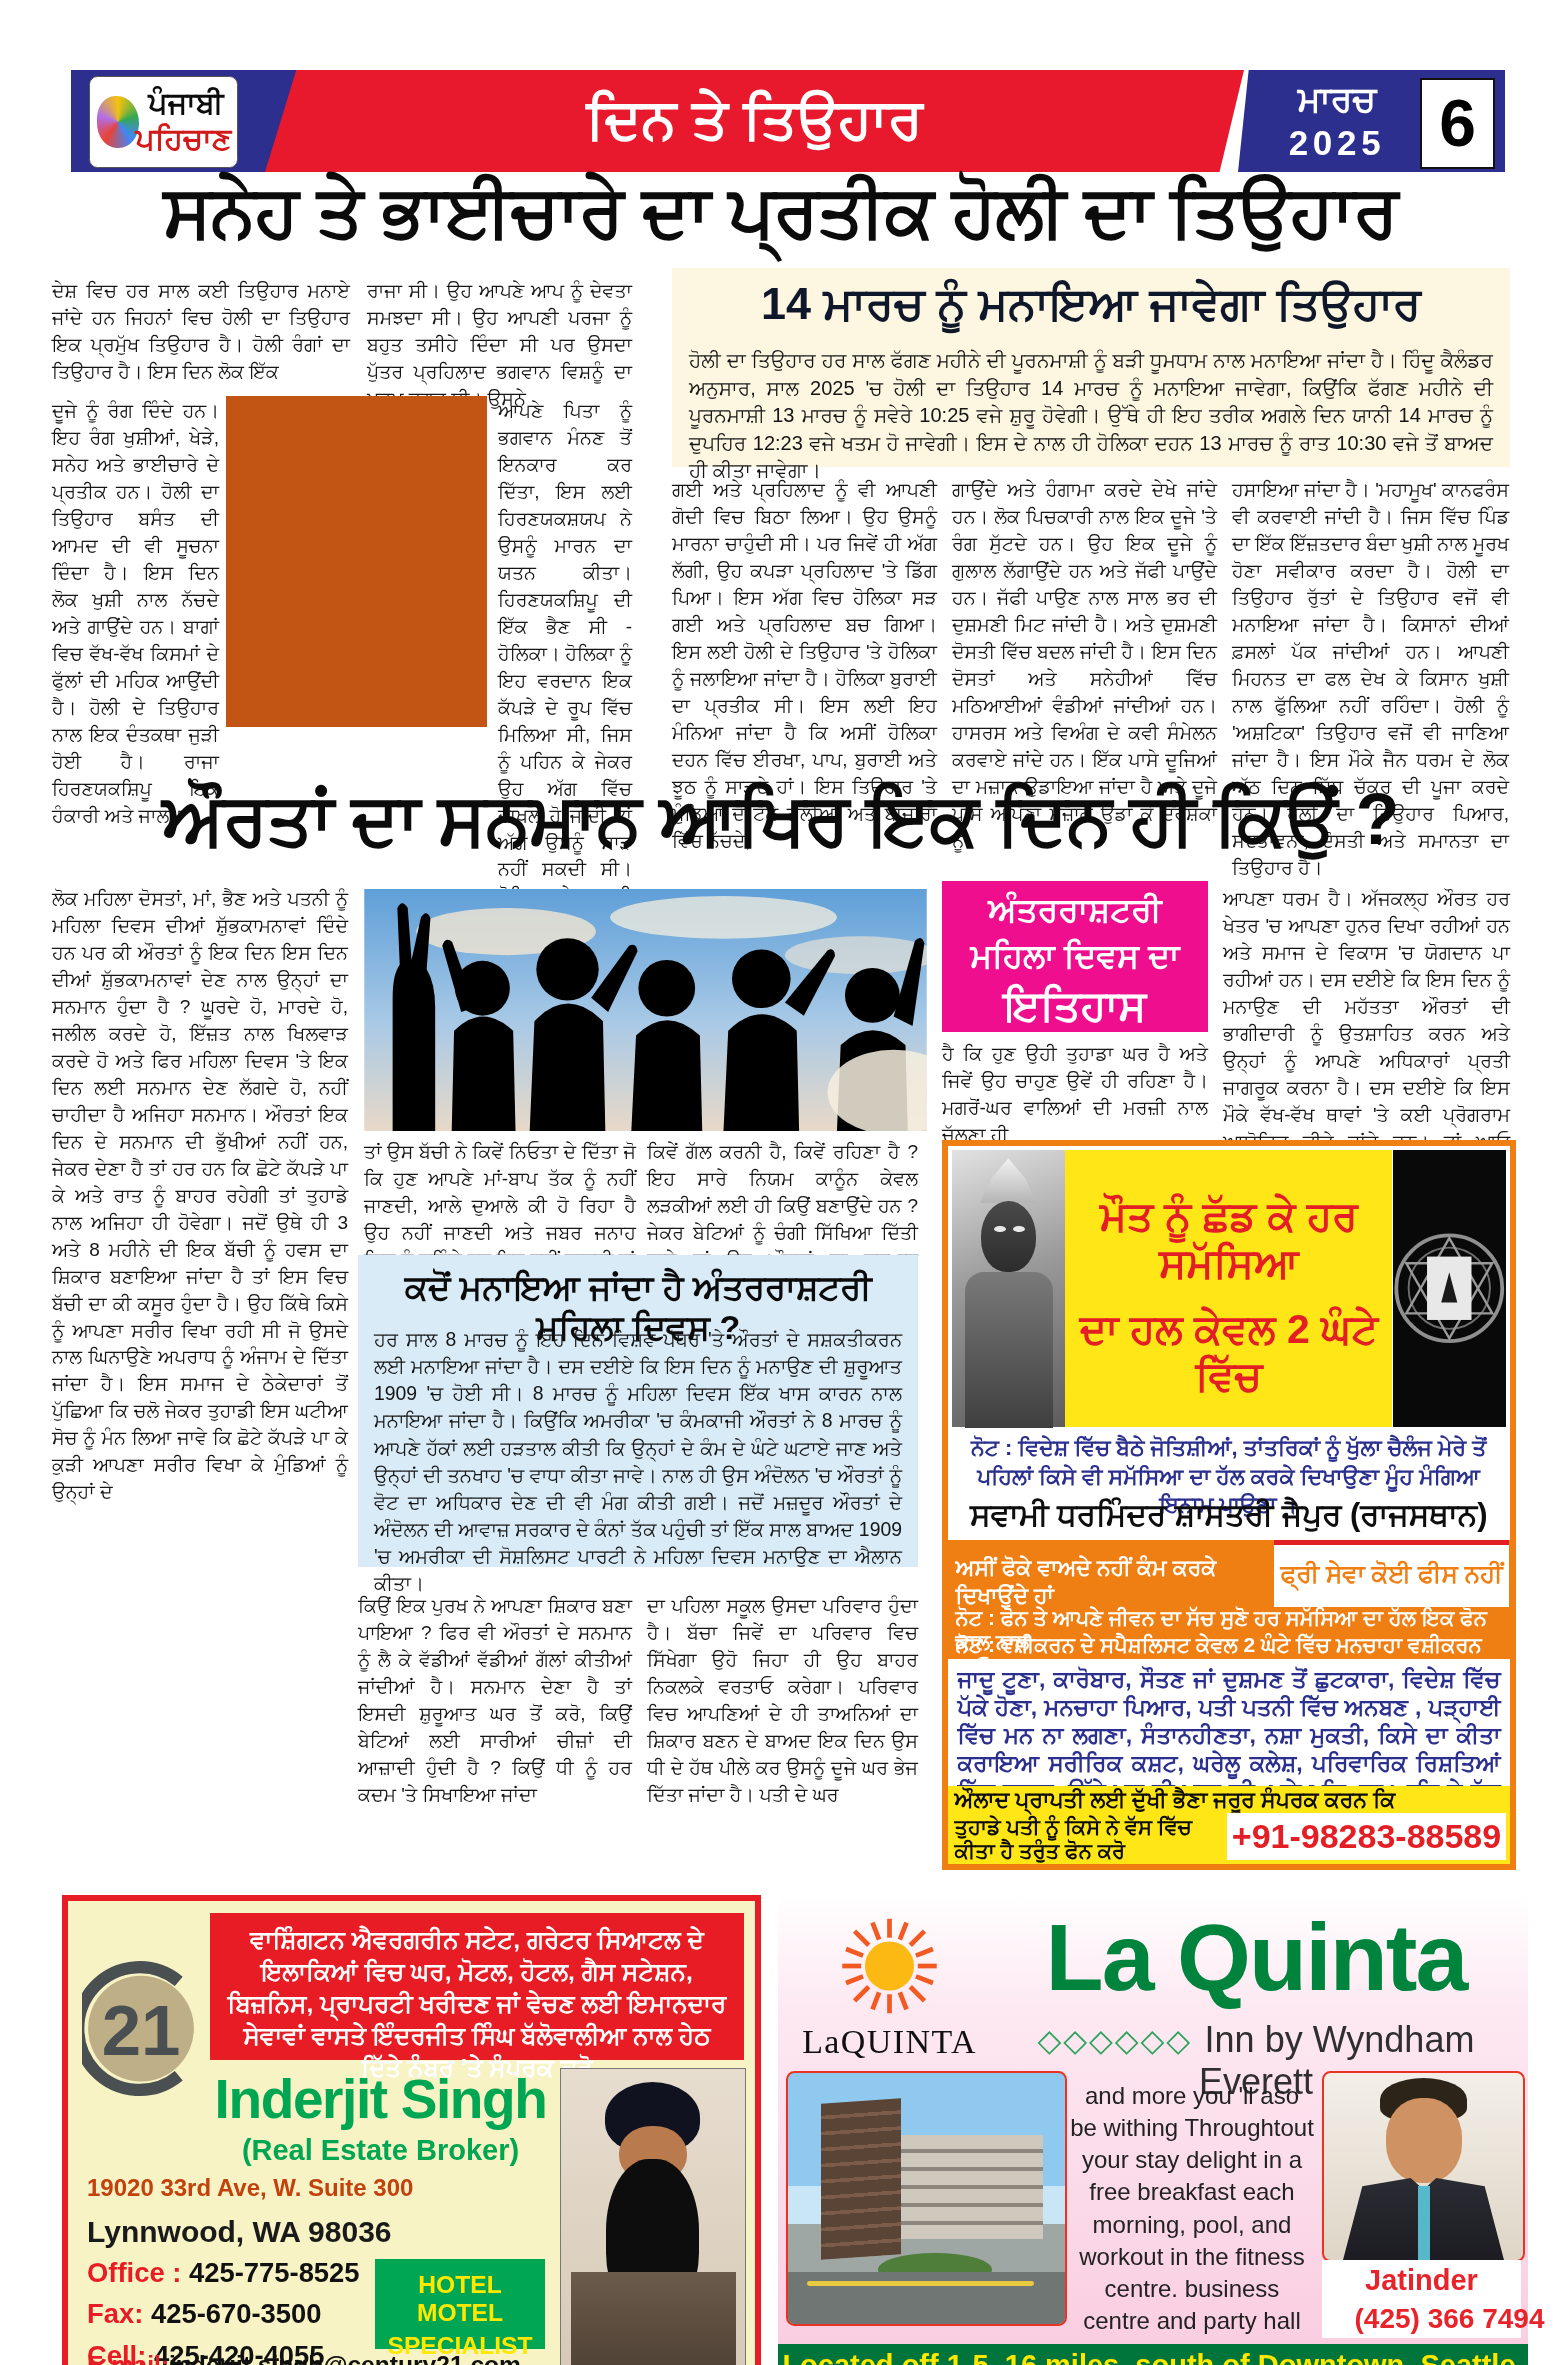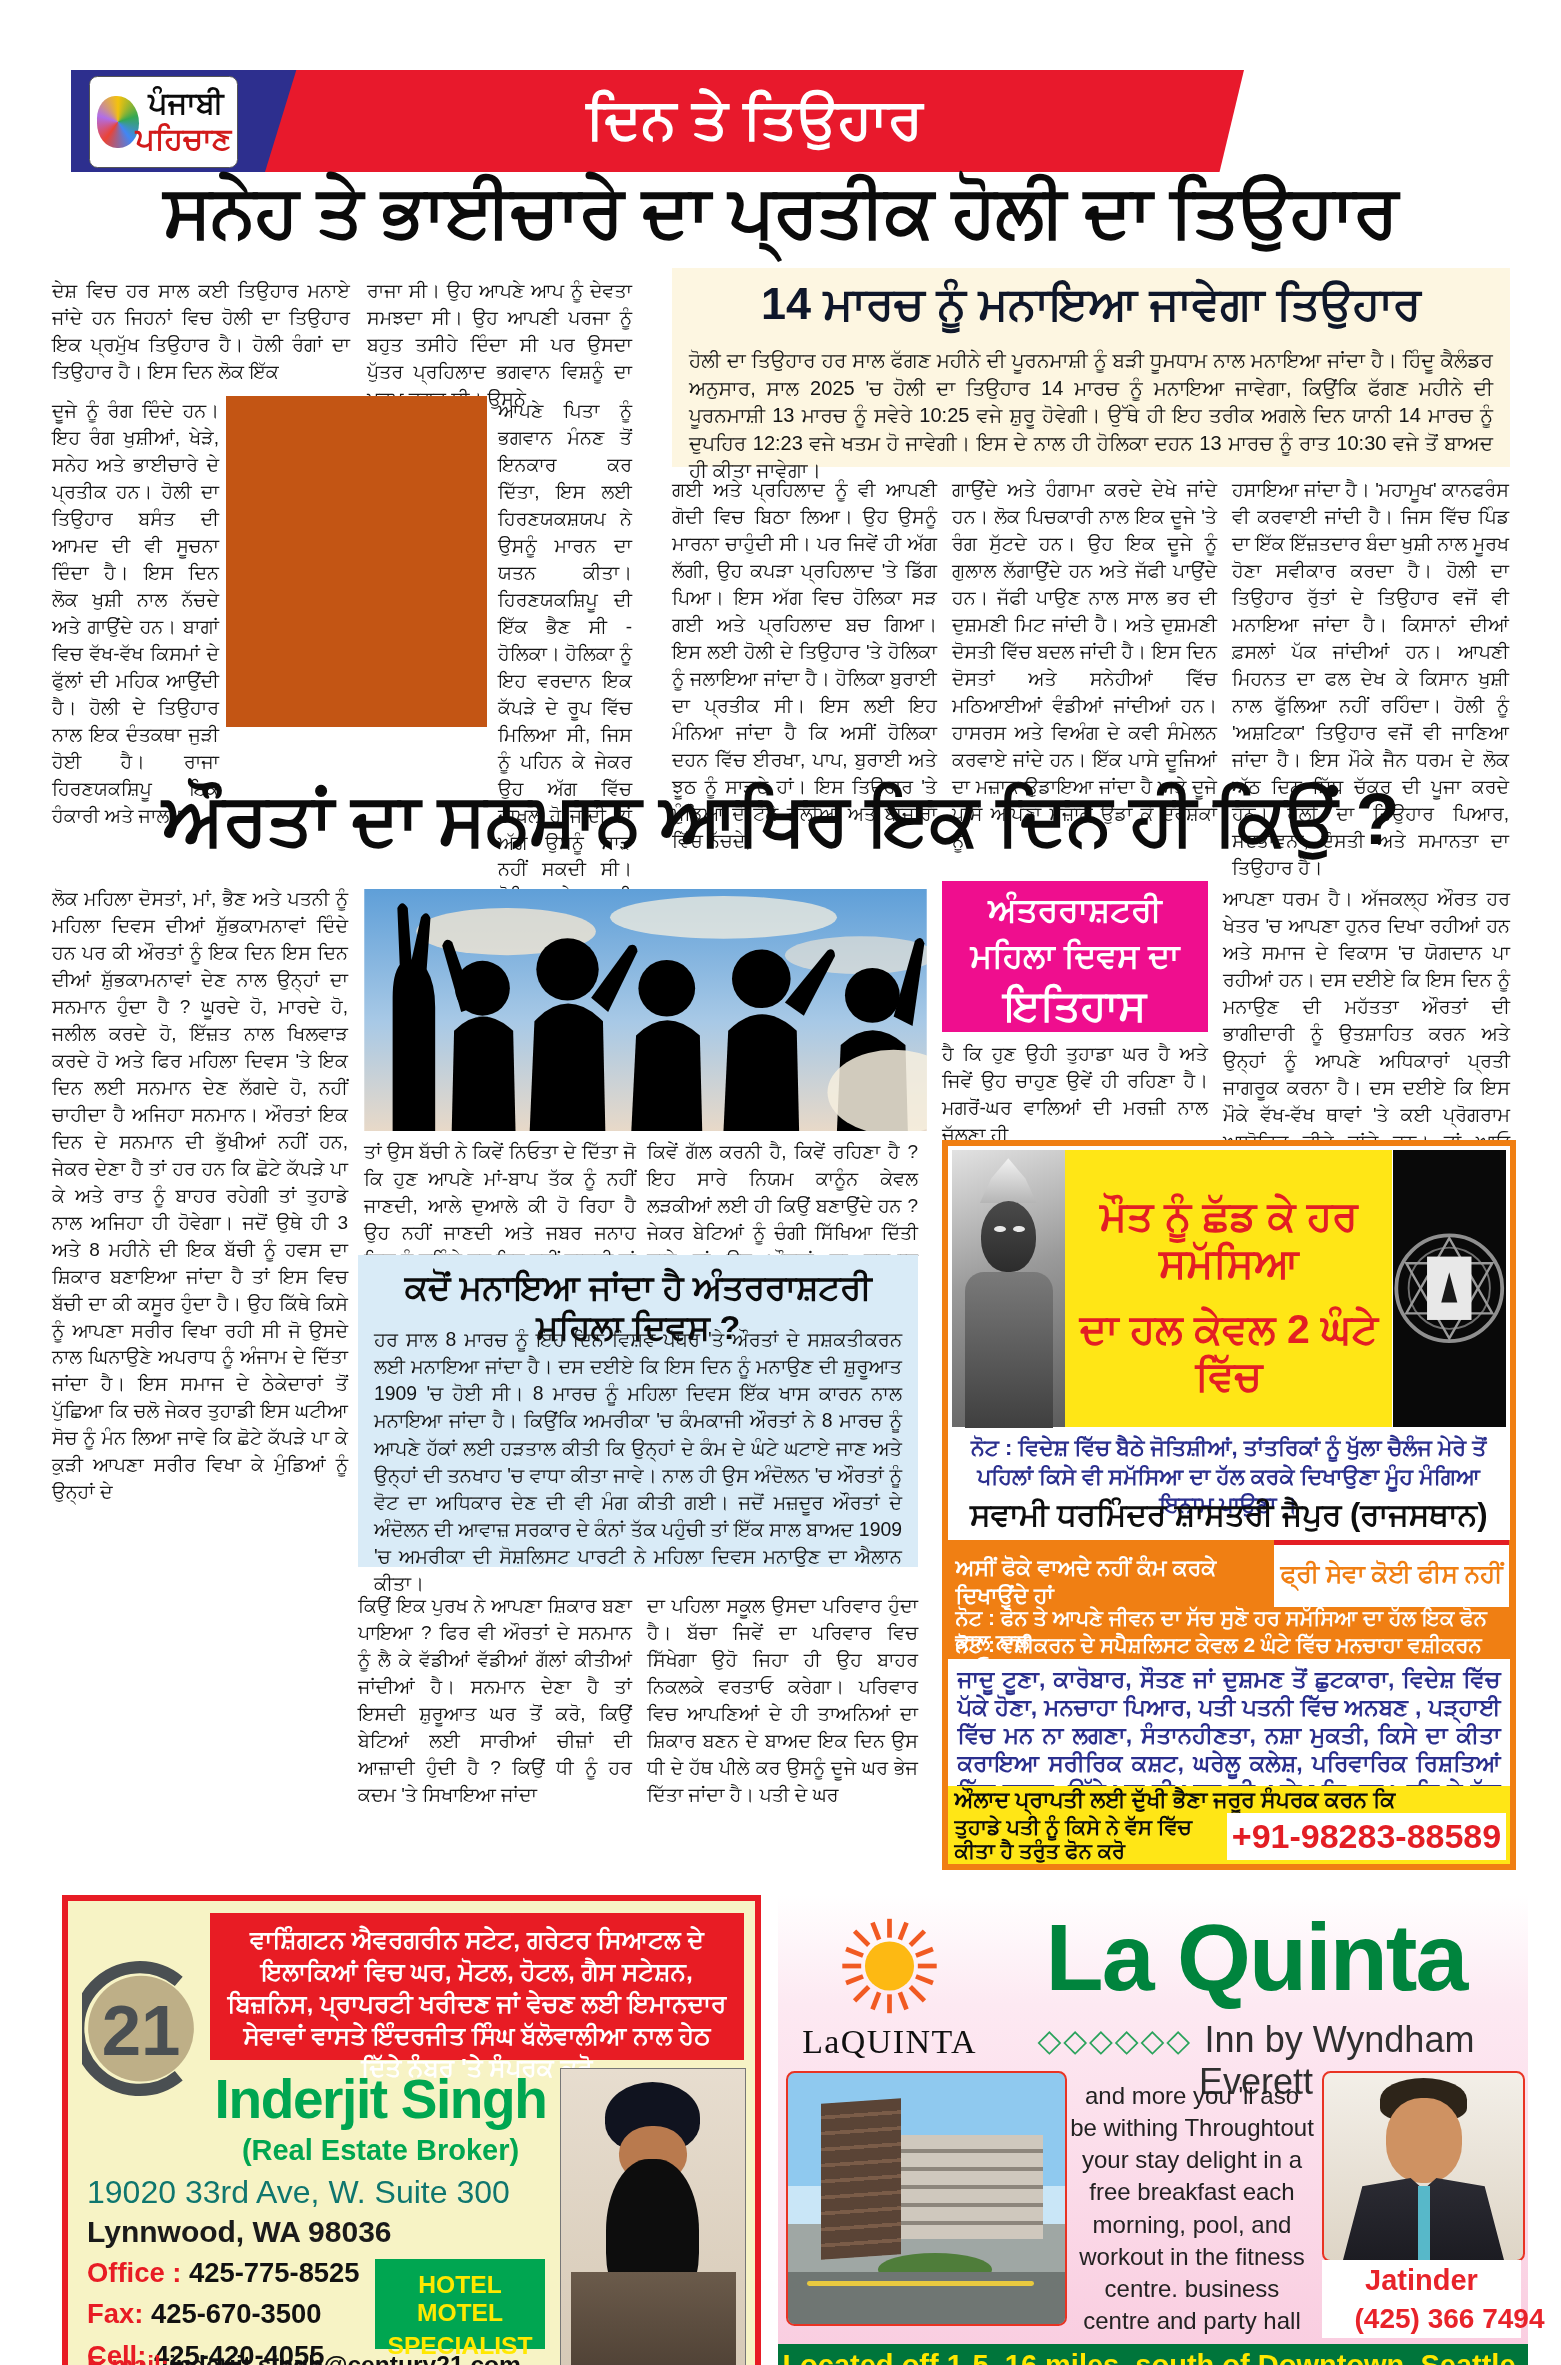--- a/index.html
+++ b/index.html
@@ -34,20 +34,27 @@
 <div class="page">
 
   <div class="abs mast-blue" style="left:71px;top:70px;width:265px;height:102px;clip-path:polygon(0 0,100% 0,92% 100%,0 100%);"></div>
   <div class="abs" style="left:89px;top:76px;width:147px;height:90px;background:#fff;border:1.4px solid #555;border-radius:8.5px;">
     <div class="abs" style="left:6.6px;top:19px;width:42px;height:52px;border-radius:45% 55% 50% 50%;background:conic-gradient(#f4c20d,#35a853,#4286f4,#ea4335,#b06ee8,#f4c20d);"></div>
     <div class="abs" style="left:51px;top:8.5px;width:90px;font-size:30px;font-weight:bold;color:#0b0b0b;text-align:center;">ਪੰਜਾਬੀ</div>
     <div class="abs" style="left:45px;top:45px;width:97px;font-size:30px;font-weight:bold;color:#d21a1a;text-align:center;">ਪਹਿਚਾਣ</div>
   </div>
   <div class="abs mast-red" style="left:265px;top:70px;width:979px;height:102px;clip-path:polygon(3.2% 0,100% 0,97.5% 100%,0 100%);">
     <div class="abs white" style="left:0;top:16px;width:100%;text-align:center;font-size:56px;font-weight:bold;">ਦਿਨ ਤੇ ਤਿਉਹਾਰ</div>
+  </div>
+  <div class="abs mast-blue" style="left:1238px;top:70px;width:267px;height:102px;clip-path:polygon(4% 0,100% 0,100% 100%,0 100%);">
+    <div class="abs white" style="left:28px;top:8.5px;width:142px;text-align:center;font-size:35px;font-weight:bold;">ਮਾਰਚ</div>
+    <div class="abs white" style="left:28px;top:53px;width:142px;text-align:center;font-size:35px;font-weight:bold;letter-spacing:4.7px;">2025</div>
+    <div class="abs" style="left:182px;top:7.6px;width:71px;height:87px;background:#fff;border:2.4px solid #111;">
+      <div style="width:100%;text-align:center;font-size:66px;font-weight:bold;color:#000;line-height:87px;">6</div>
+    </div>
   </div>
 
   <div class="headline" style="left:47px;top:174px;width:1467px;font-size:72px;">ਸਨੇਹ ਤੇ ਭਾਈਚਾਰੇ ਦਾ ਪ੍ਰਤੀਕ ਹੋਲੀ ਦਾ ਤਿਉਹਾਰ</div>
 
   <div class="t" style="left:52px;top:278px;width:298px;height:116px;">ਦੇਸ਼ ਵਿਚ ਹਰ ਸਾਲ ਕਈ ਤਿਉਹਾਰ ਮਨਾਏ ਜਾਂਦੇ ਹਨ ਜਿਹਨਾਂ ਵਿਚ ਹੋਲੀ ਦਾ ਤਿਉਹਾਰ ਇਕ ਪ੍ਰਮੁੱਖ ਤਿਉਹਾਰ ਹੈ। ਹੋਲੀ ਰੰਗਾਂ ਦਾ ਤਿਉਹਾਰ ਹੈ। ਇਸ ਦਿਨ ਲੋਕ ਇੱਕ</div>
   <div class="t" style="left:367px;top:278px;width:265px;height:116px;">ਰਾਜਾ ਸੀ। ਉਹ ਆਪਣੇ ਆਪ ਨੂੰ ਦੇਵਤਾ ਸਮਝਦਾ ਸੀ। ਉਹ ਆਪਣੀ ਪਰਜਾ ਨੂੰ ਬਹੁਤ ਤਸੀਹੇ ਦਿੰਦਾ ਸੀ ਪਰ ਉਸਦਾ ਪੁੱਤਰ ਪ੍ਰਹਿਲਾਦ ਭਗਵਾਨ ਵਿਸ਼ਨੂੰ ਦਾ ਪਰਮ ਭਗਤ ਸੀ। ਉਸਨੇ</div>
   <div class="t" style="left:52px;top:398px;width:167px;height:364px;">ਦੂਜੇ ਨੂੰ ਰੰਗ ਦਿੰਦੇ ਹਨ। ਇਹ ਰੰਗ ਖੁਸ਼ੀਆਂ, ਖੇੜੇ, ਸਨੇਹ ਅਤੇ ਭਾਈਚਾਰੇ ਦੇ ਪ੍ਰਤੀਕ ਹਨ। ਹੋਲੀ ਦਾ ਤਿਉਹਾਰ ਬਸੰਤ ਦੀ ਆਮਦ ਦੀ ਵੀ ਸੂਚਨਾ ਦਿੰਦਾ ਹੈ। ਇਸ ਦਿਨ ਲੋਕ ਖੁਸ਼ੀ ਨਾਲ ਨੱਚਦੇ ਅਤੇ ਗਾਉਂਦੇ ਹਨ। ਬਾਗਾਂ ਵਿਚ ਵੱਖ-ਵੱਖ ਕਿਸਮਾਂ ਦੇ ਫੁੱਲਾਂ ਦੀ ਮਹਿਕ ਆਉਂਦੀ ਹੈ। ਹੋਲੀ ਦੇ ਤਿਉਹਾਰ ਨਾਲ ਇਕ ਦੰਤਕਥਾ ਜੁੜੀ ਹੋਈ ਹੈ। ਰਾਜਾ ਹਿਰਣਯਕਸ਼ਿਪੂ ਇਕ ਹੰਕਾਰੀ ਅਤੇ ਜਾਲਮ</div>
   <div class="t" style="left:498px;top:398px;width:134px;height:364px;">ਆਪਣੇ ਪਿਤਾ ਨੂੰ ਭਗਵਾਨ ਮੰਨਣ ਤੋਂ ਇਨਕਾਰ ਕਰ ਦਿੱਤਾ, ਇਸ ਲਈ ਹਿਰਣਯਕਸ਼ਯਪ ਨੇ ਉਸਨੂੰ ਮਾਰਨ ਦਾ ਯਤਨ ਕੀਤਾ। ਹਿਰਣਯਕਸ਼ਿਪੂ ਦੀ ਇੱਕ ਭੈਣ ਸੀ - ਹੋਲਿਕਾ। ਹੋਲਿਕਾ ਨੂੰ ਇਹ ਵਰਦਾਨ ਇਕ ਕੱਪੜੇ ਦੇ ਰੂਪ ਵਿੱਚ ਮਿਲਿਆ ਸੀ, ਜਿਸ ਨੂੰ ਪਹਿਨ ਕੇ ਜੇਕਰ ਉਹ ਅੱਗ ਵਿੱਚ ਦਾਖਲ ਹੋ ਜਾਂਦੀ ਤਾਂ ਅੱਗ ਉਸਨੂੰ ਸਾੜ ਨਹੀਂ ਸਕਦੀ ਸੀ। ਹੋਲਿਕਾ ਨੇ ਅਗਨੀ ਦਾ ਪ੍ਰਬੰਧ ਕੀਤਾ ਅਤੇ ਕਪੜਾ ਪਾ ਕੇ ਅੱਗ ਵਿਚ ਬੈਠ</div>
 
   <div class="abs" style="left:226px;top:396px;width:261px;height:331px;
@@ -187,21 +194,21 @@
     </div>
     <div style="position:absolute;left:142px;top:166px;width:341px;text-align:center;font-size:55px;font-weight:bold;color:#00a651;letter-spacing:-1.4px;">Inderjit Singh</div>
     <div style="position:absolute;left:142px;top:233px;width:341px;text-align:center;font-size:29px;font-weight:bold;color:#00a651;">(Real Estate Broker)</div>
 
     <div class="abs" style="left:492px;top:167px;width:184px;height:308px;border:1.9px solid #777;background:linear-gradient(#e7ddcf,#d6c9b6);">
       <div class="abs" style="left:44px;top:13.2px;width:95px;height:71px;border-radius:50% 50% 42% 42%;background:#10131f;"></div>
       <div class="abs" style="left:58px;top:57px;width:68px;height:57px;border-radius:48%;background:#b97a4e;"></div>
       <div class="abs" style="left:45px;top:90px;width:93px;height:156px;border-radius:46% 46% 40% 40%;background:#0d0d0d;"></div>
       <div class="abs" style="left:9.5px;top:203px;width:165px;height:104px;background:linear-gradient(#6b5b4b,#4e4034);"></div>
     </div>
-    <div style="position:absolute;left:19px;top:273px;width:464px;font-size:32px;font-weight:normal;color:#0f766e;">19020 33rd Ave, W. Suite 300</div>
+    <div style="position:absolute;left:19px;top:273px;width:464px;font-size:24px;font-weight:bold;color:#c2410c;">19020 33rd Ave, W. Suite 300</div>
     <div style="position:absolute;left:19px;top:314px;width:464px;font-size:30px;font-weight:bold;color:#1a1a1a;">Lynnwood, WA 98036</div>
     <div class="abs" style="left:19px;top:356px;width:293px;font-size:27.4px;font-weight:bold;">
       <span style="color:#e81c24;">Office :</span>
       <span style="color:#111;">425-775-8525</span>
     </div>
     <div class="abs" style="left:19px;top:397px;width:293px;font-size:27.4px;font-weight:bold;">
       <span style="color:#e81c24;">Fax:</span>
       <span style="color:#111;">425-670-3500</span>
     </div>
     <div class="abs" style="left:19px;top:439px;width:293px;font-size:27.4px;font-weight:bold;">

